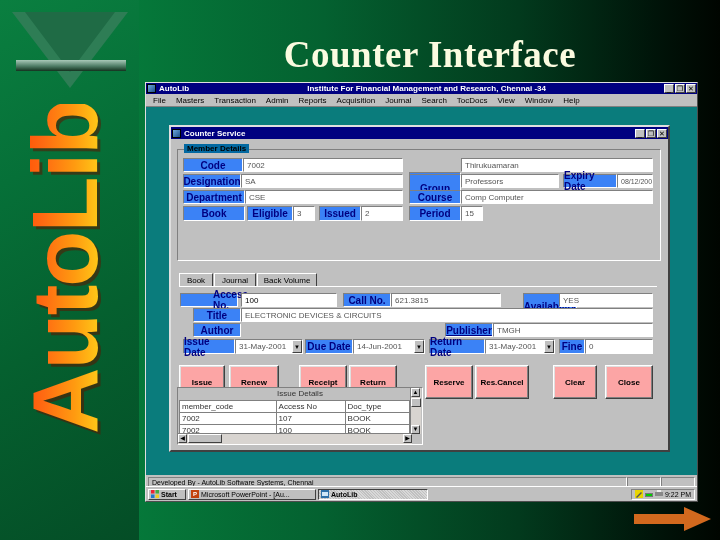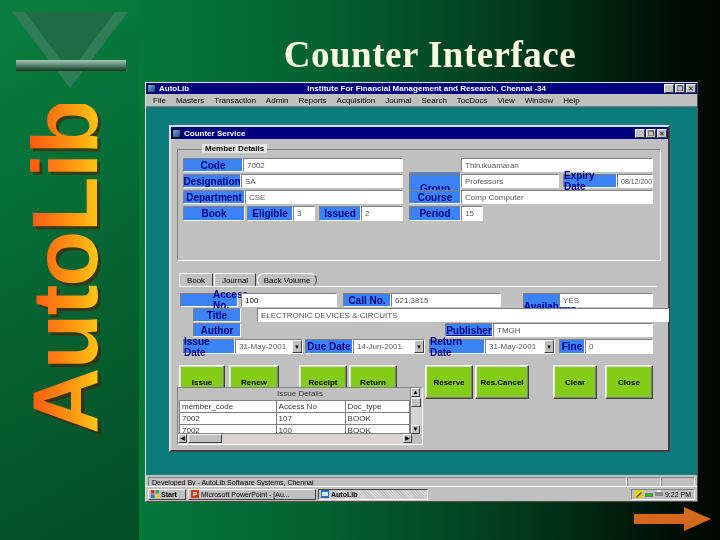--- a/index.html
+++ b/index.html
@@ -118,21 +118,21 @@
     border-right:2px solid #404040;border-bottom:2px solid #404040;
   }
   #child .tbar{height:12px;}
 
   
   .grp{
     position:absolute;border:1px solid #808080;
     border-right-color:#fff;border-bottom-color:#fff;
   }
   .grp > .lg{
-    position:absolute;top:-6px;left:24px;background:#e5e5e5;
+    position:absolute;top:-6px;left:6px;background:#0369a1;
     padding:0 3px;font-weight:bold;font-size:8px;color:#000;
   }
   .labcell{
     position:absolute;background:#3b82f6;
     border-top:1px solid #808080;border-left:1px solid #808080;
     border-right:1px solid #fff;border-bottom:1px solid #fff;
     box-sizing:border-box;display:flex;align-items:center;
     justify-content:center;font-weight:bold;font-size:10px;color:#000080;
   }
   .valcell{
@@ -168,21 +168,21 @@
   .combo .arw{
     margin-left:auto;width:10px;height:100%;background:#c0c0c0;
     border-top:1px solid #fff;border-left:1px solid #fff;
     border-right:1px solid #404040;border-bottom:1px solid #404040;
     box-sizing:border-box;display:flex;align-items:center;justify-content:center;
     font-size:6px;color:#000;flex:none;
   }
 
   
   .pb{
-    position:absolute;height:34px;box-sizing:border-box;background:#84cc16;
+    position:absolute;height:34px;box-sizing:border-box;background:#fca5a5;
     border-top:1px solid #fff;border-left:1px solid #fff;
     border-right:1px solid #404040;border-bottom:1px solid #404040;
     display:flex;align-items:center;justify-content:center;
     font-weight:bold;font-size:8px;color:#000;
     box-shadow:inset -1px -1px 0 #808080, inset 1px 1px 0 #dfdfdf;
   }
 
   
   .panel{
     position:absolute;background:#c0c0c0;box-sizing:border-box;
@@ -346,33 +346,33 @@
         <div class="labcell" style="left:76px;top:79px;width:46px;height:15px;">Eligible</div>
         <div class="valcell" style="left:122px;top:79px;width:22px;height:15px;">3</div>
         <div class="labcell" style="left:148px;top:79px;width:42px;height:15px;">Issued</div>
         <div class="valcell" style="left:190px;top:79px;width:42px;height:15px;">2</div>
         <div class="labcell" style="left:238px;top:79px;width:52px;height:15px;">Period</div>
         <div class="valcell" style="left:290px;top:79px;width:22px;height:15px;">15</div>
 
         <div id="tabs">
           <div class="tab" style="left:0px;width:34px;">Book</div>
           <div class="tab" style="left:35px;width:42px;">Journal</div>
-          <div class="tab" style="left:78px;width:60px;border-radius:7px;">Back Volume</div>
+          <div class="tab" style="left:78px;width:60px;">Back Volume</div>
         </div>
         <div id="tabline"></div>
 
         <div class="labcell" style="left:9px;top:166px;width:58px;height:14px;padding-left:43px;">Access No.</div>
         <div class="valcell" style="left:70px;top:166px;width:96px;height:14px;color:#000;">100</div>
         <div class="labcell" style="left:172px;top:166px;width:48px;height:14px;">Call No.</div>
         <div class="valcell" style="left:220px;top:166px;width:110px;height:14px;">621.3815</div>
         <div class="labcell" style="left:352px;top:166px;width:54px;height:26px;">Availability</div>
         <div class="valcell" style="left:388px;top:166px;width:94px;height:14px;">YES</div>
 
         <div class="labcell" style="left:22px;top:181px;width:48px;height:14px;">Title</div>
-        <div class="valcell" style="left:70px;top:181px;width:412px;height:14px;margin-left:16px;">ELECTRONIC DEVICES &amp; CIRCUITS</div>
+        <div class="valcell" style="left:70px;top:181px;width:412px;height:14px;">ELECTRONIC DEVICES &amp; CIRCUITS</div>
 
         <div class="labcell" style="left:22px;top:196px;width:48px;height:14px;">Author</div>
         <div class="labcell" style="left:274px;top:196px;width:48px;height:14px;text-decoration:underline;">Publisher</div>
         <div class="valcell" style="left:322px;top:196px;width:160px;height:14px;">TMGH</div>
 
         <div class="labcell" style="left:12px;top:212px;width:52px;height:15px;">Issue Date</div>
         <div class="combo" style="left:64px;top:212px;width:68px;height:15px;">
           <span>31-May-2001</span>
           <span class="arw">▼</span>
         </div>

